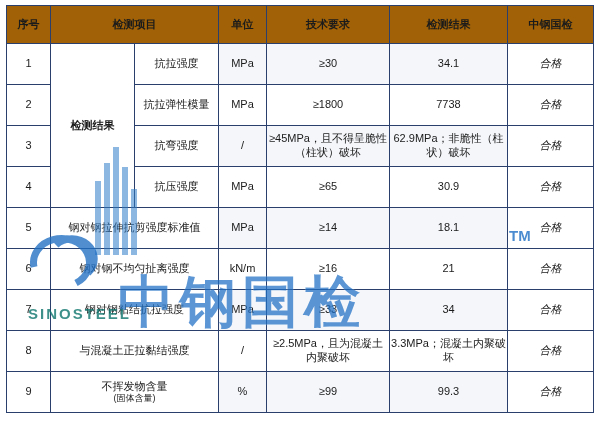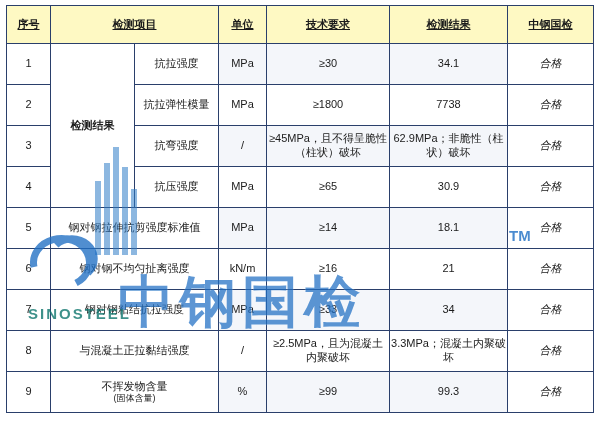--- a/index.html
+++ b/index.html
@@ -30,26 +30,25 @@
   table.report td, table.report th {
     border: 1px solid #2a3f6b;
     text-align: center;
     vertical-align: middle;
     color: #1b1b1b;
     font-size: 11px;
     line-height: 1.25;
     padding: 2px 1px;
   }
   thead th {
-    background: #fef9c3;
+    background: #a16207;
     font-weight: bold;
     font-size: 13px;
     height: 33px;
     color: #16325c;
-    text-decoration: underline;
   }
   tbody tr {
     height: 41px;
   }
   td.idx {
     font-size: 12px;
   }
   td.grp {
     font-size: 13px;
     font-weight: bold;

